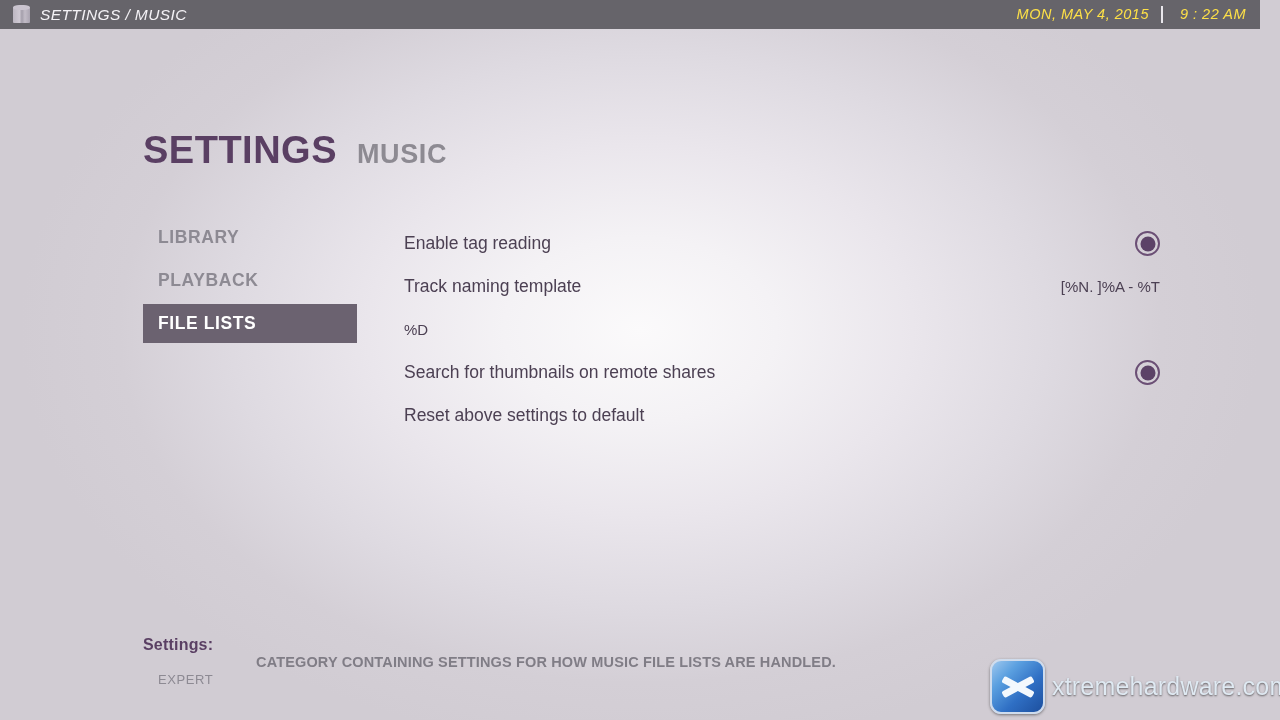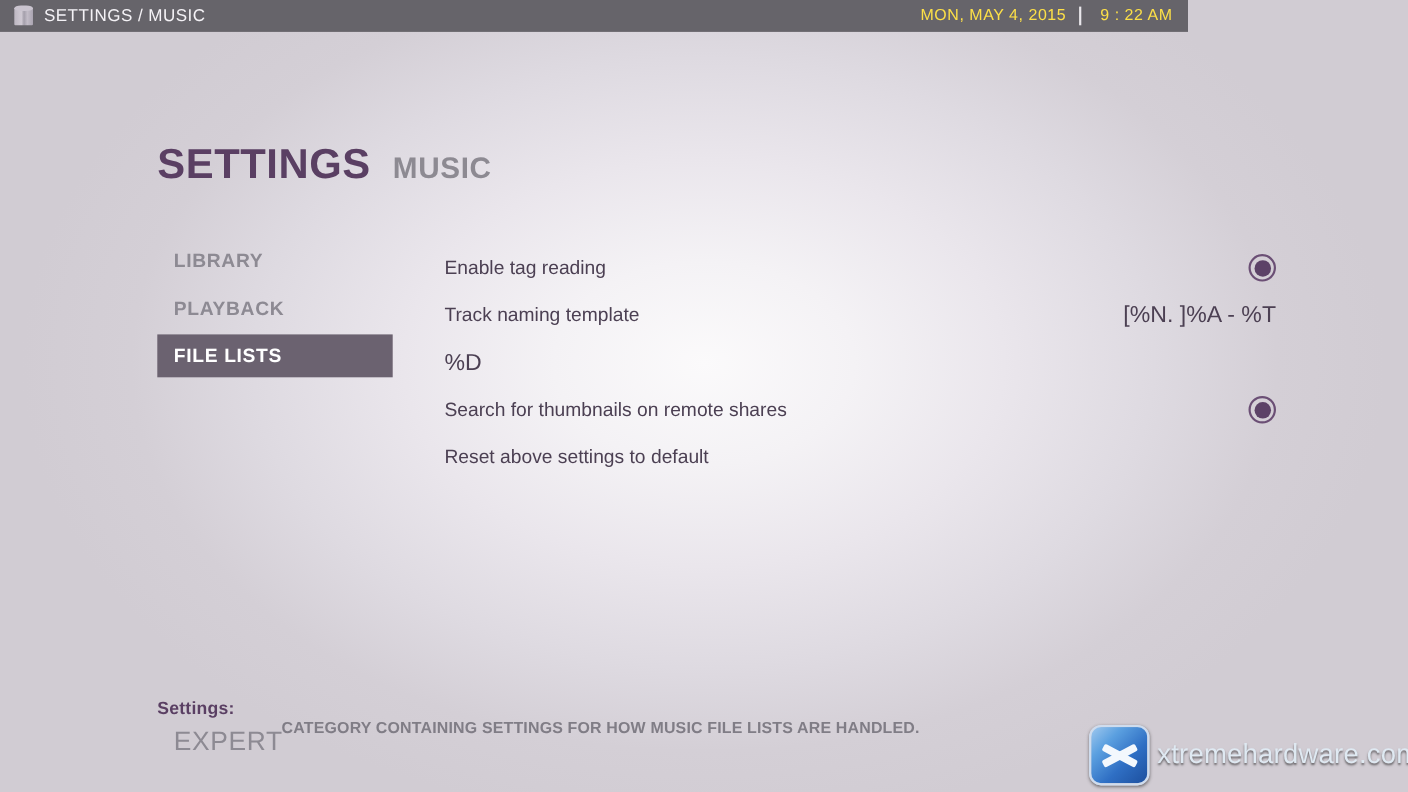--- a/index.html
+++ b/index.html
@@ -27,26 +27,27 @@
         #eae6ec 44%,
         #dedae1 66%,
         #d4cfd6 84%,
         #d1ccd3 100%);
   }
 
   
   .topbar {
     position: absolute;
     top: 0; left: 0;
-    width: 1080px;
+    width: 1260px;
     height: 29px;
     background: #66646a;
     display: flex;
     align-items: center;
     color: #f2f0f4;
+    font-style: italic;
   }
   .topbar-left {
     display: flex;
     align-items: center;
     gap: 10px;
     padding-left: 13px;
   }
   .box-icon {
     width: 17px;
     height: 19px;
@@ -149,21 +150,21 @@
     display: flex;
     align-items: center;
     justify-content: space-between;
   }
   .row-label {
     font-size: 17.5px;
     color: #4c4053;
     white-space: nowrap;
   }
   .row-value {
-    font-size: 21px;
+    font-size: 15px;
     color: #4c4053;
     white-space: nowrap;
   }
   .radio {
     width: 25px;
     height: 25px;
     border-radius: 50%;
     border: 2px solid #6b4f75;
     background: transparent;
     position: relative;
@@ -186,25 +187,25 @@
     top: 588px;
   }
   .level-label {
     font-size: 16px;
     font-weight: bold;
     color: #5a3f63;
     letter-spacing: 0.2px;
     margin-top: 48px;
   }
   .level-value {
-    font-size: 24px;
+    font-size: 13px;
     color: #8d8a93;
     letter-spacing: 0.6px;
     padding-left: 15px;
-    margin-top: 7px;
+    margin-top: 18px;
   }
 
   
   .footer-desc {
     position: absolute;
     left: 0;
     top: 654px;
     width: 1092px;
     text-align: center;
     font-size: 14.5px;

